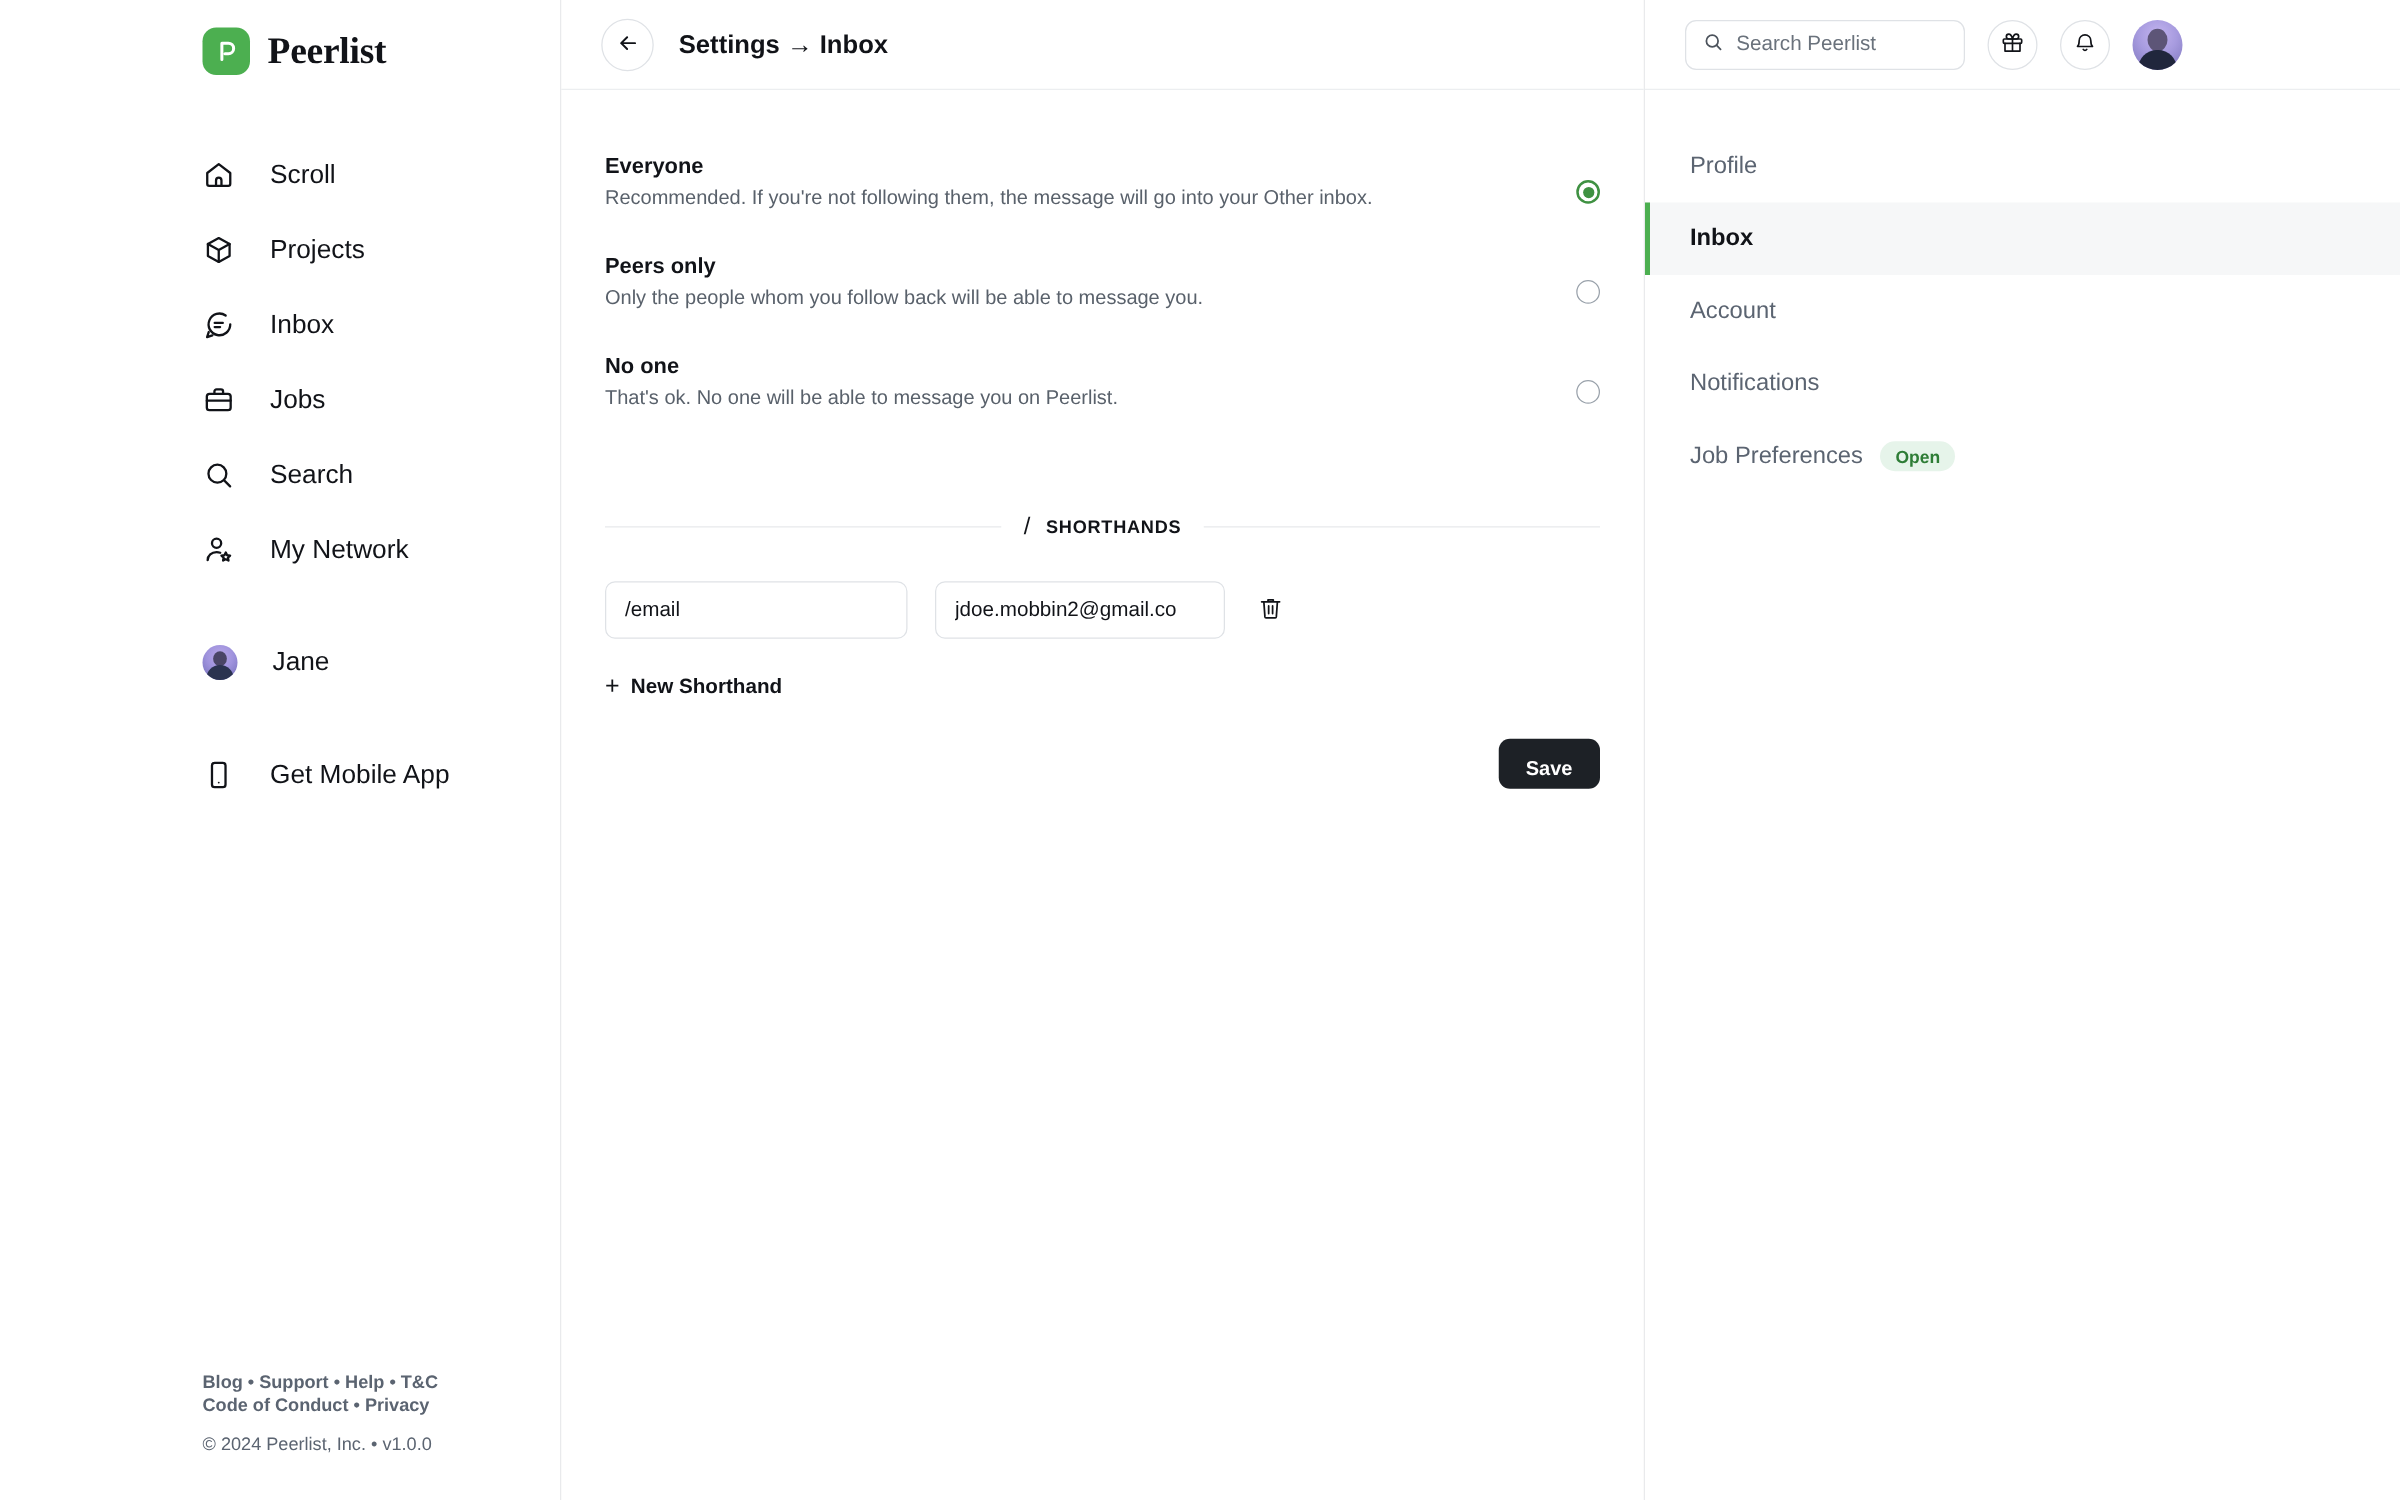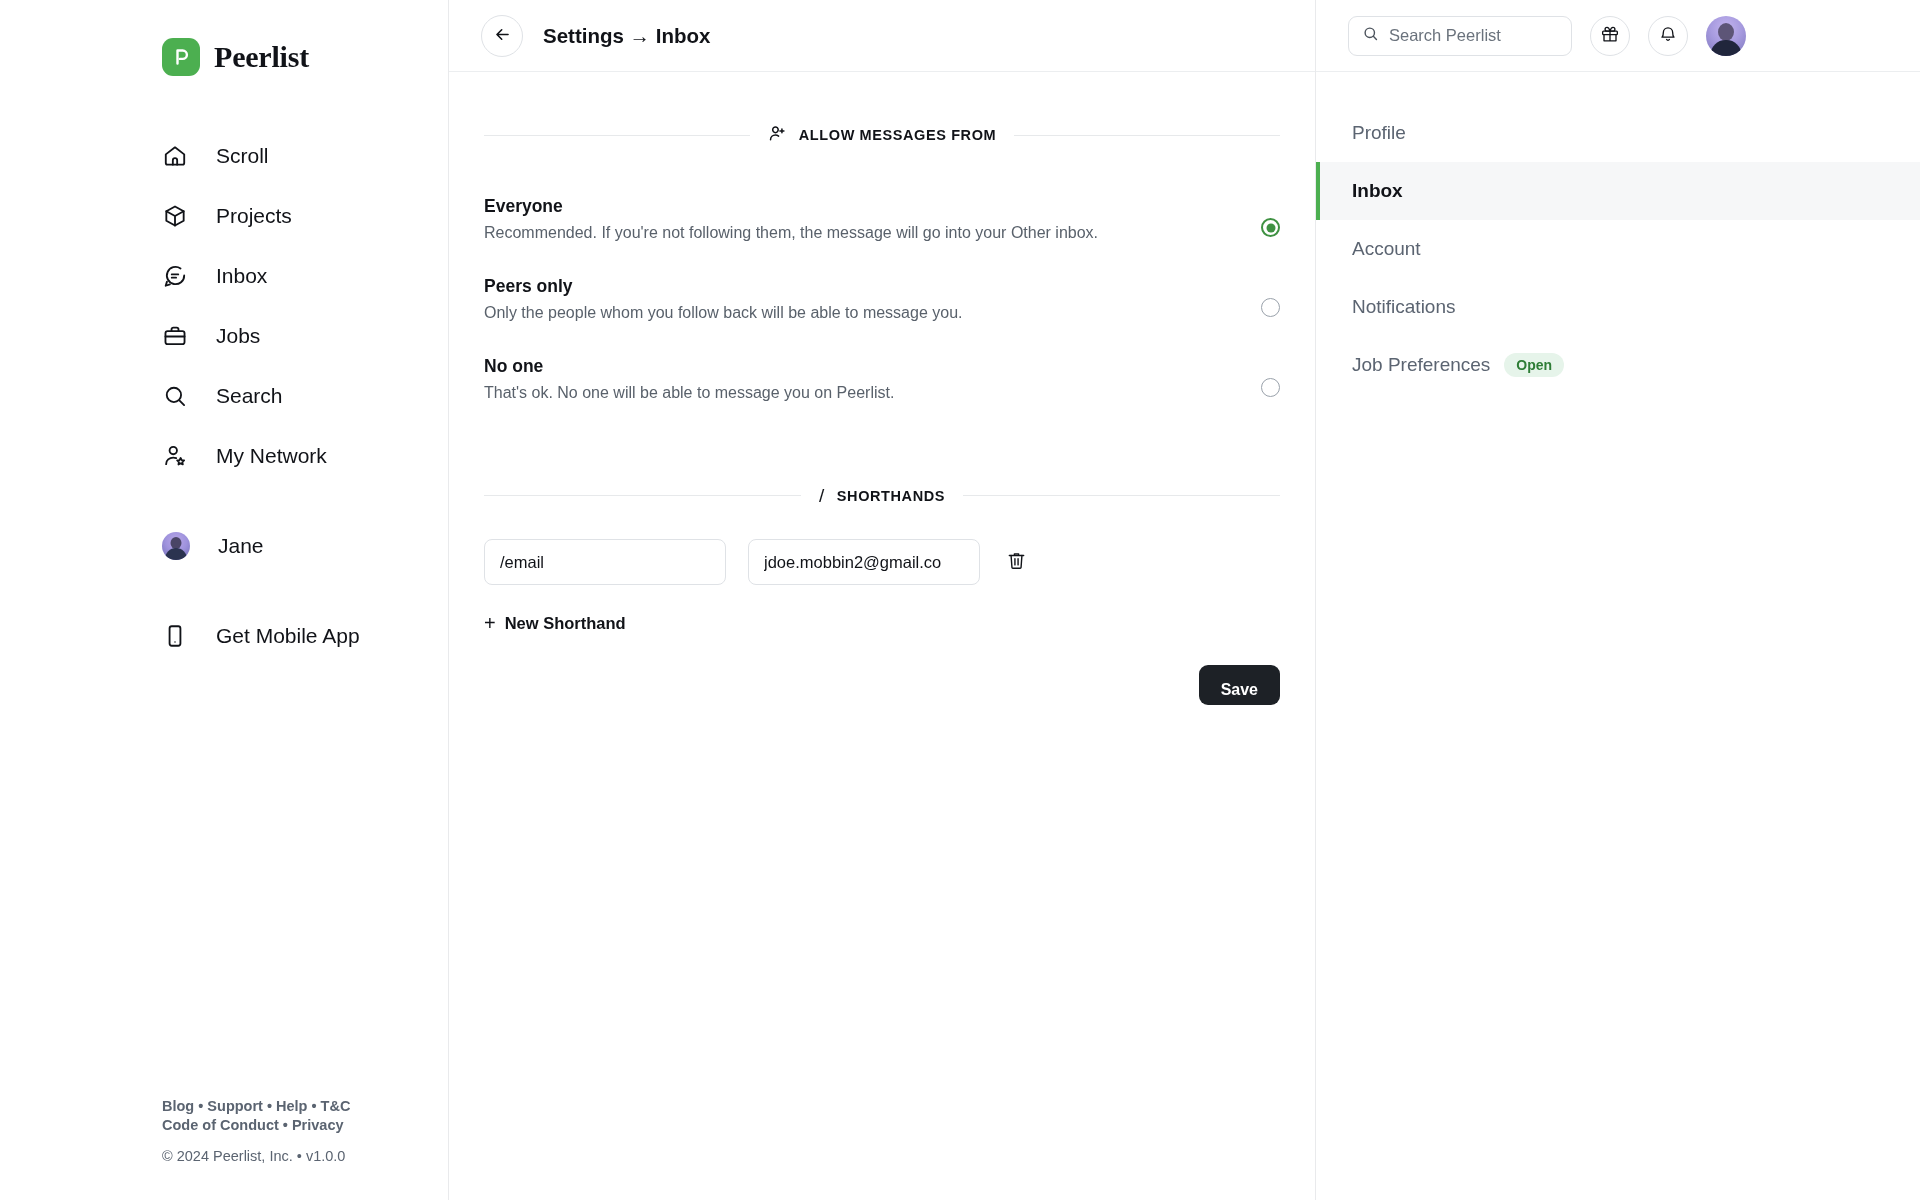--- a/index.html
+++ b/index.html
@@ -8,21 +8,21 @@
     background: #ffffff;
     font-family: "Liberation Sans", sans-serif;
     color: #111318;
     overflow: hidden;
   }
   .app { display: flex; width: 1920px; height: 1200px; }
 
   
   .sidebar {
     width: 448px; min-width: 448px; height: 1200px;
-    position: relative; padding: 16px 0 0 0;
+    position: relative; padding: 0 0 0 0;
     background: #fff;
   }
   .brand { display: flex; align-items: center; gap: 14px; padding: 22px 0 0 162px; }
   .brand-mark {
     width: 38px; height: 38px; border-radius: 11px;
     background: #4CAF50; display: flex; align-items: center; justify-content: center;
   }
   .brand-name { font-family: "Liberation Serif", serif; font-size: 30px; font-weight: 700; letter-spacing: -0.2px; color: #111318; }
 
   .nav { margin-top: 50px; padding-left: 162px; display: flex; flex-direction: column; }
@@ -287,34 +287,20 @@
           <svg width="19" height="19" viewBox="0 0 24 24" fill="none" stroke="#111318" stroke-width="2" stroke-linecap="round" stroke-linejoin="round">
             <path d="M19 12H5M11 6l-6 6 6 6"></path>
           </svg>
         </span>
       </button>
       <div class="header-title">Settings → Inbox</div>
     </div>
 
     <div class="center-body">
 
-      <div class="section-head">
-        <span class="rule"></span>
-        <span class="section-title">
-          <span>
-            <svg width="19" height="19" viewBox="0 0 24 24" fill="none" stroke="#111318" stroke-width="1.9" stroke-linecap="round" stroke-linejoin="round">
-              <circle cx="9.4" cy="7.4" r="3.5"></circle>
-              <path d="M3.2 20c0-3.5 2.8-6 6.2-6 1.5 0 2.9.5 4 1.3"></path>
-              <path d="M17.6 6.2v5M15.1 8.7h5"></path>
-            </svg>
-          </span>
-          <span>ALLOW MESSAGES FROM</span>
-        </span>
-        <span class="rule"></span>
-      </div>
 
       <div class="option-list">
 
         <div class="option-row">
           <div>
             <div class="option-name">Everyone</div>
             <div class="option-desc">Recommended. If you're not following them, the message will go into your Other inbox.</div>
           </div>
           <span class="radio on"></span>
         </div>

